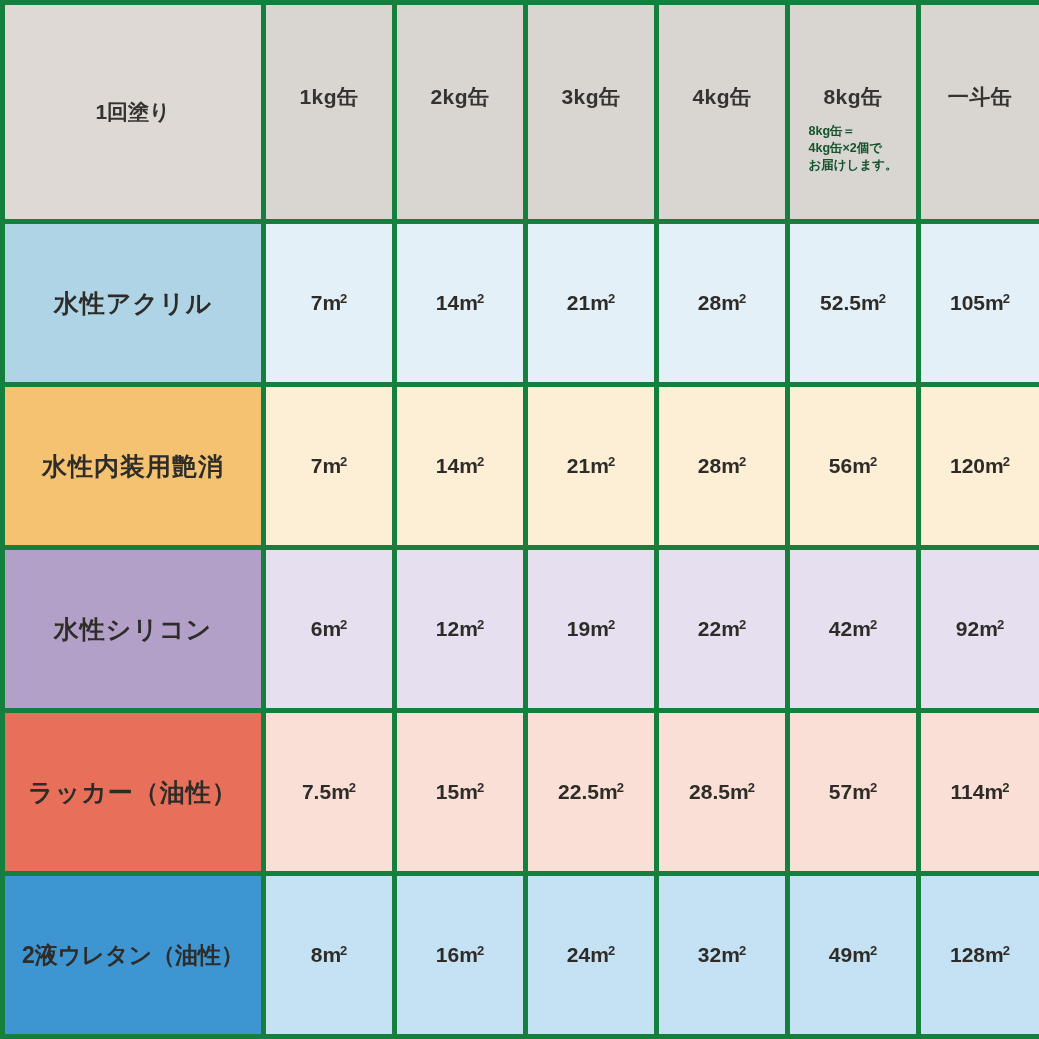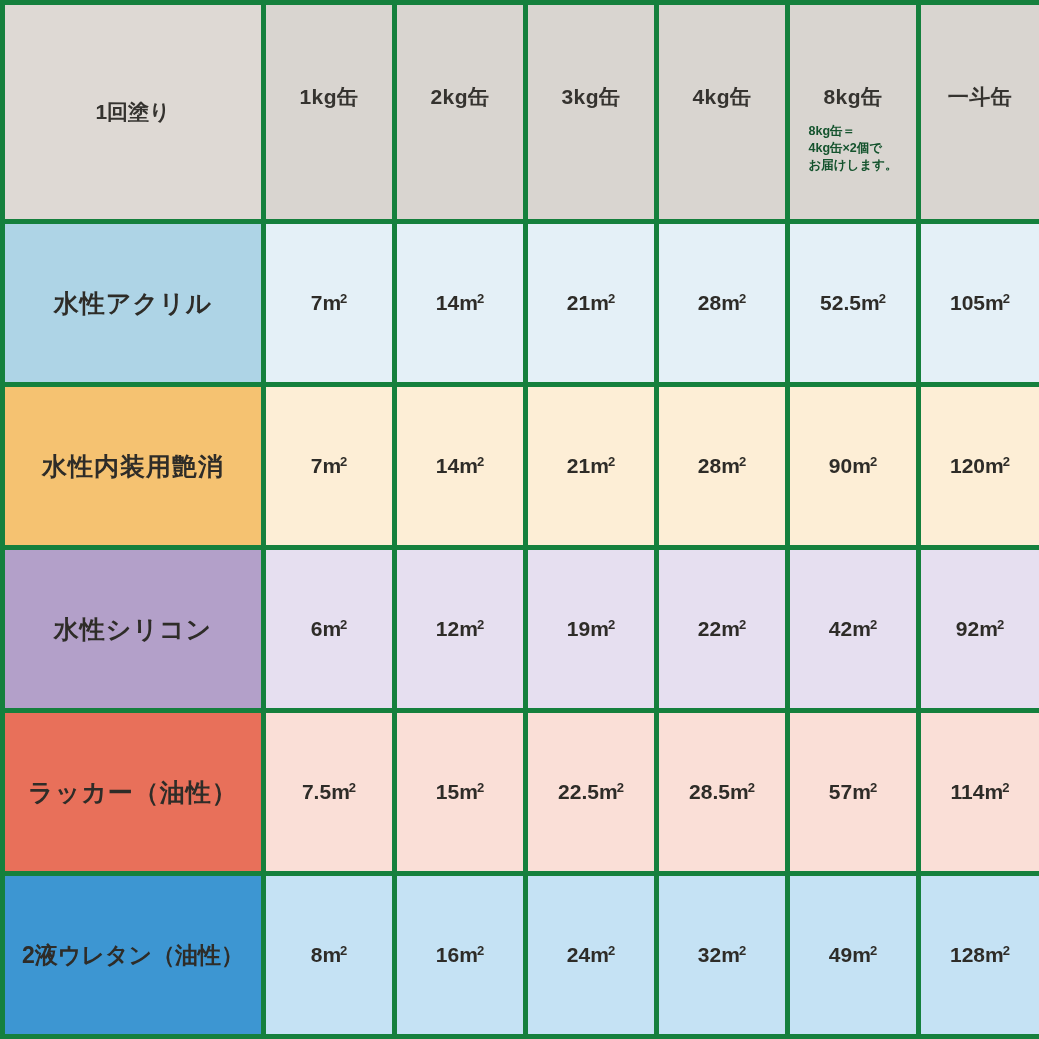--- a/index.html
+++ b/index.html
@@ -165,21 +165,21 @@
           <td class="value-cell" style="background: rgb(228, 240, 247);"><span>28</span><span>m</span><span class="sup">2</span></td>
           <td class="value-cell" style="background: rgb(228, 240, 247);"><span>52.5</span><span>m</span><span class="sup">2</span></td>
           <td class="value-cell" style="background: rgb(228, 240, 247);"><span>105</span><span>m</span><span class="sup">2</span></td>
         </tr>
         <tr class="data-row">
           <td class="label-cell" style="background: rgb(245, 194, 113);"><span>水性内装用艶消</span></td>
           <td class="value-cell" style="background: rgb(253, 238, 214);"><span>7</span><span>m</span><span class="sup">2</span></td>
           <td class="value-cell" style="background: rgb(253, 238, 214);"><span>14</span><span>m</span><span class="sup">2</span></td>
           <td class="value-cell" style="background: rgb(253, 238, 214);"><span>21</span><span>m</span><span class="sup">2</span></td>
           <td class="value-cell" style="background: rgb(253, 238, 214);"><span>28</span><span>m</span><span class="sup">2</span></td>
-          <td class="value-cell" style="background: rgb(253, 238, 214);"><span>90</span><span>m</span><span class="sup">2</span></td>
+          <td class="value-cell" style="background: rgb(253, 238, 214);"><span>56</span><span>m</span><span class="sup">2</span></td>
           <td class="value-cell" style="background: rgb(253, 238, 214);"><span>120</span><span>m</span><span class="sup">2</span></td>
         </tr>
         <tr class="data-row">
           <td class="label-cell" style="background: rgb(179, 160, 201);"><span>水性シリコン</span></td>
           <td class="value-cell" style="background: rgb(230, 223, 240);"><span>6</span><span>m</span><span class="sup">2</span></td>
           <td class="value-cell" style="background: rgb(230, 223, 240);"><span>12</span><span>m</span><span class="sup">2</span></td>
           <td class="value-cell" style="background: rgb(230, 223, 240);"><span>19</span><span>m</span><span class="sup">2</span></td>
           <td class="value-cell" style="background: rgb(230, 223, 240);"><span>22</span><span>m</span><span class="sup">2</span></td>
           <td class="value-cell" style="background: rgb(230, 223, 240);"><span>42</span><span>m</span><span class="sup">2</span></td>
           <td class="value-cell" style="background: rgb(230, 223, 240);"><span>92</span><span>m</span><span class="sup">2</span></td>

